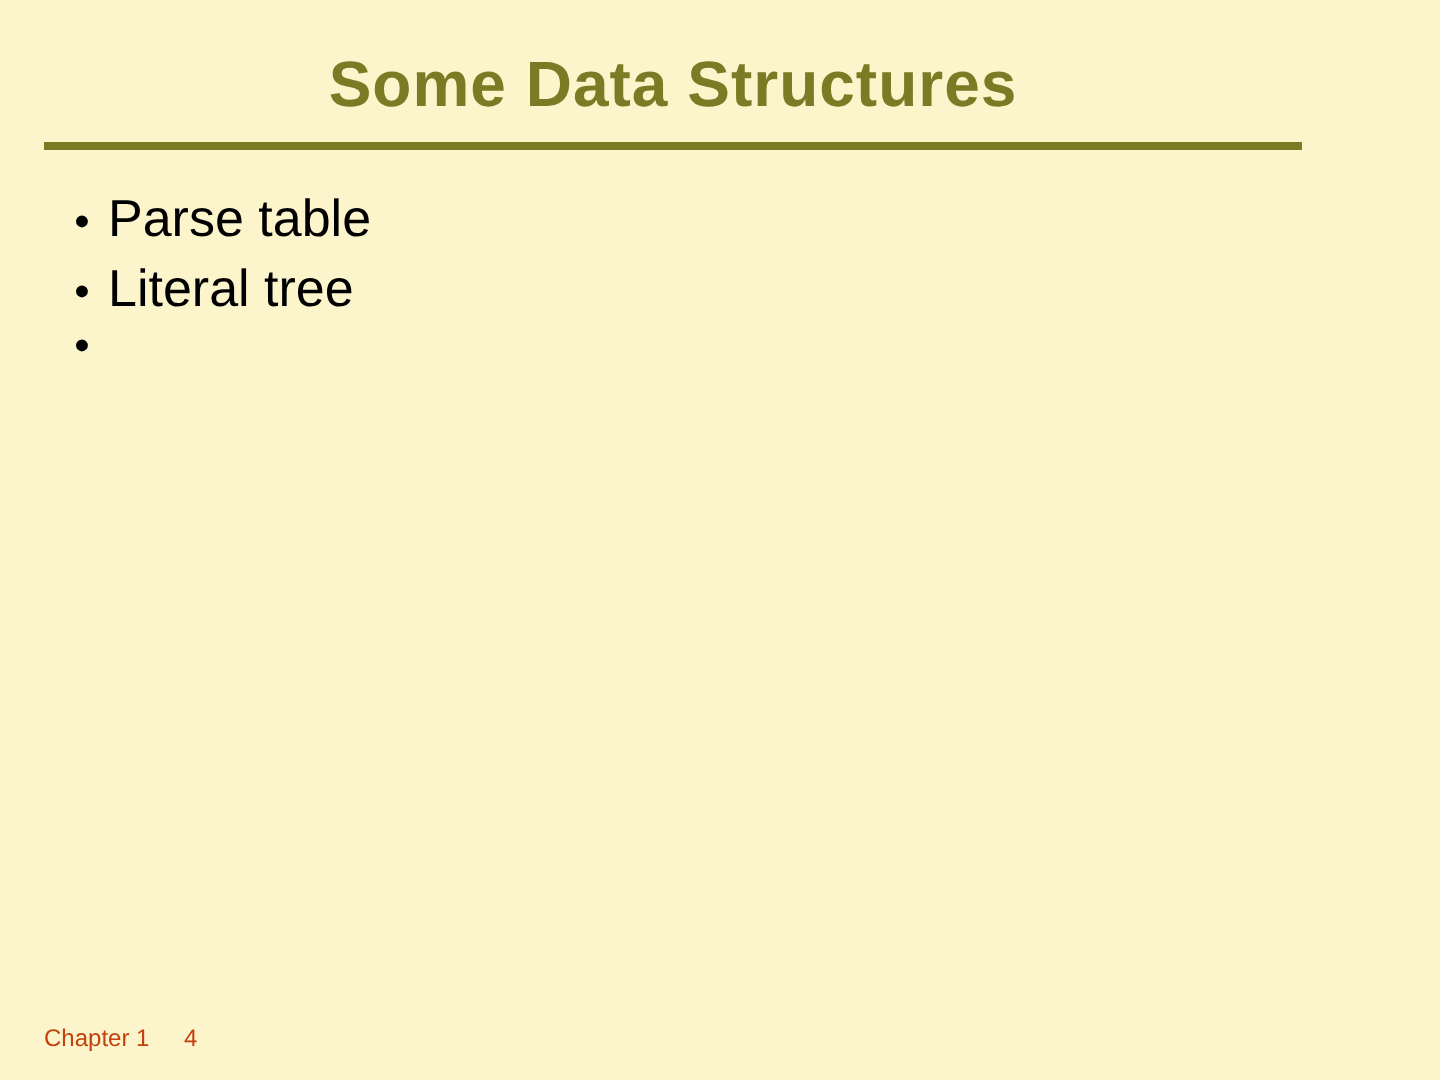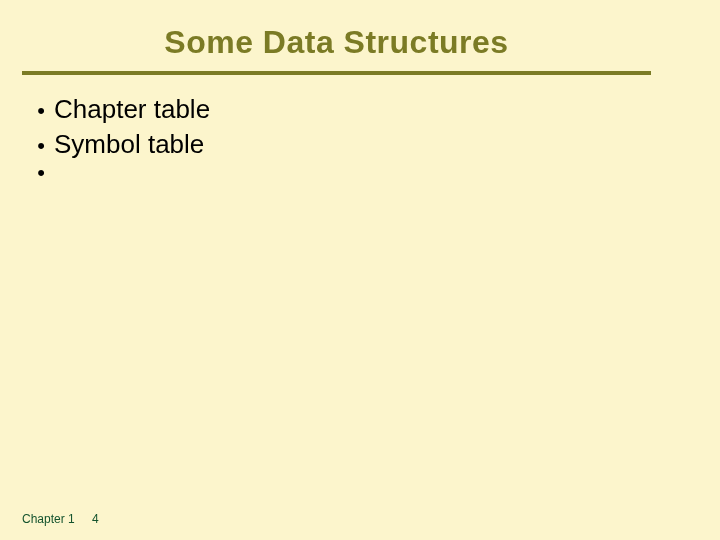--- a/index.html
+++ b/index.html
@@ -53,42 +53,42 @@
   }
   .footer {
     position: absolute;
     left: 0;
     right: 0;
     bottom: 14px;
     display: flex;
     align-items: center;
     padding: 0 22px;
     font-size: 12px;
-    color: #14532d;
+    color: #c2410c;
   }
   .footer-left { flex: 0 0 auto; }
   .footer-center { flex: 1 1 auto; text-align: center; }
   .footer-right { flex: 0 0 auto; text-align: right; min-width: 24px; }
 </style>
 </head>
 <body>
 
 <div class="slide">
 
   <h1 class="title">Some Data Structures</h1>
   <div class="title-underline"></div>
 
   <div class="content">
     <div class="bullet-row">
       <span class="bullet-dot">•</span>
-      <span class="bullet-text">Chapter table</span>
+      <span class="bullet-text">Parse table</span>
     </div>
     <div class="bullet-row">
       <span class="bullet-dot">•</span>
-      <span class="bullet-text">Symbol table</span>
+      <span class="bullet-text">Literal tree</span>
     </div>
     <div class="bullet-row">
       <span class="bullet-dot">•</span>
     </div>
   </div>
 
   <div class="footer">
     <span class="footer-left">Chapter 1</span>
     <span class="footer-right">4</span>
   </div>

